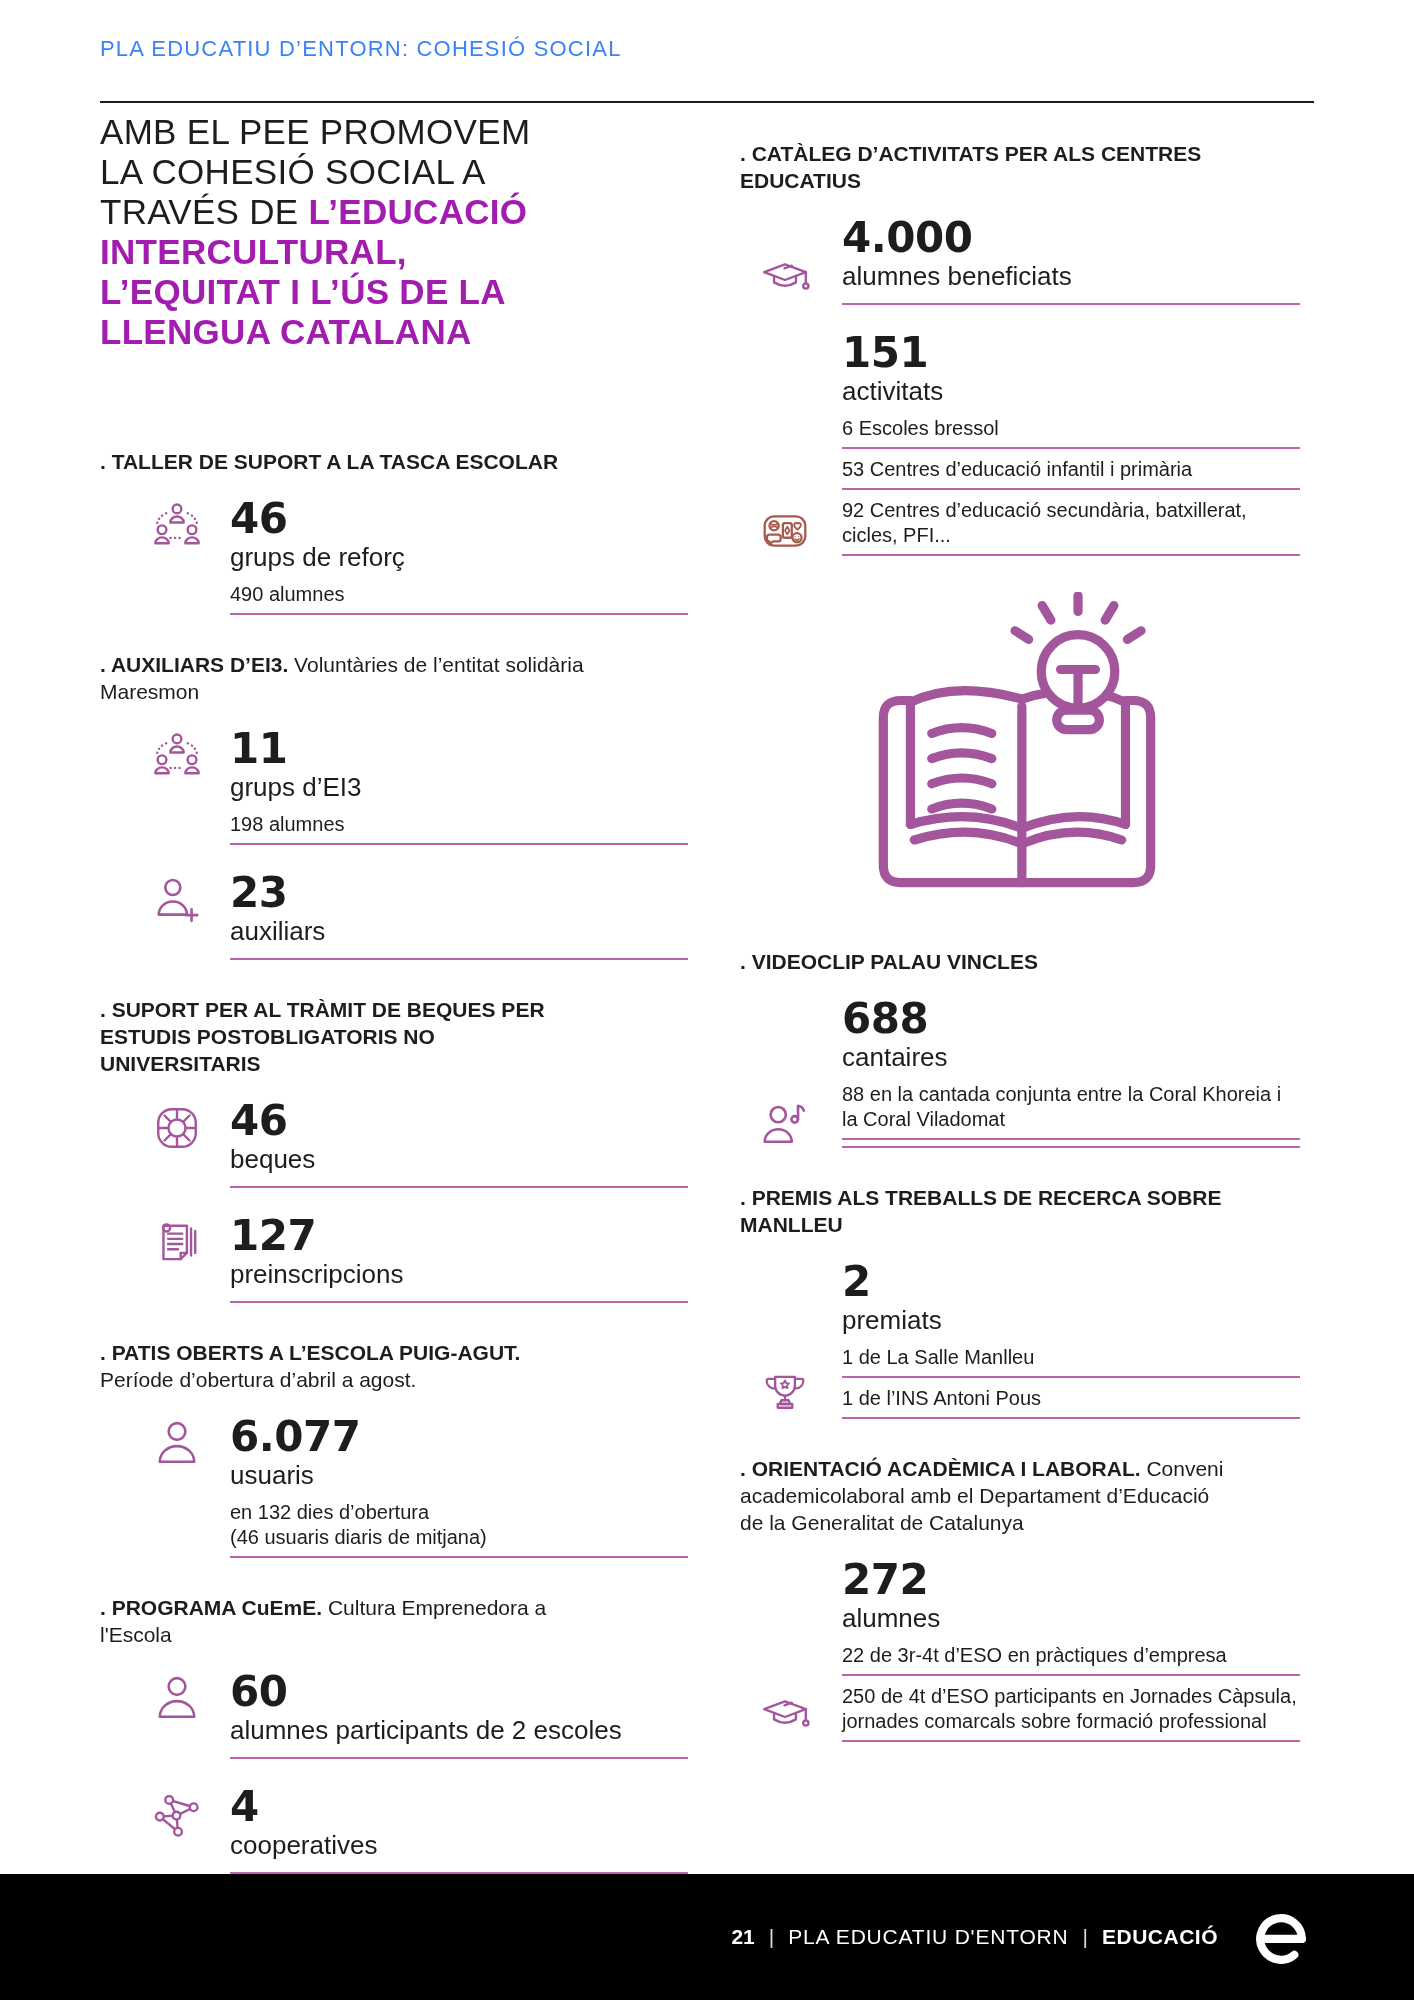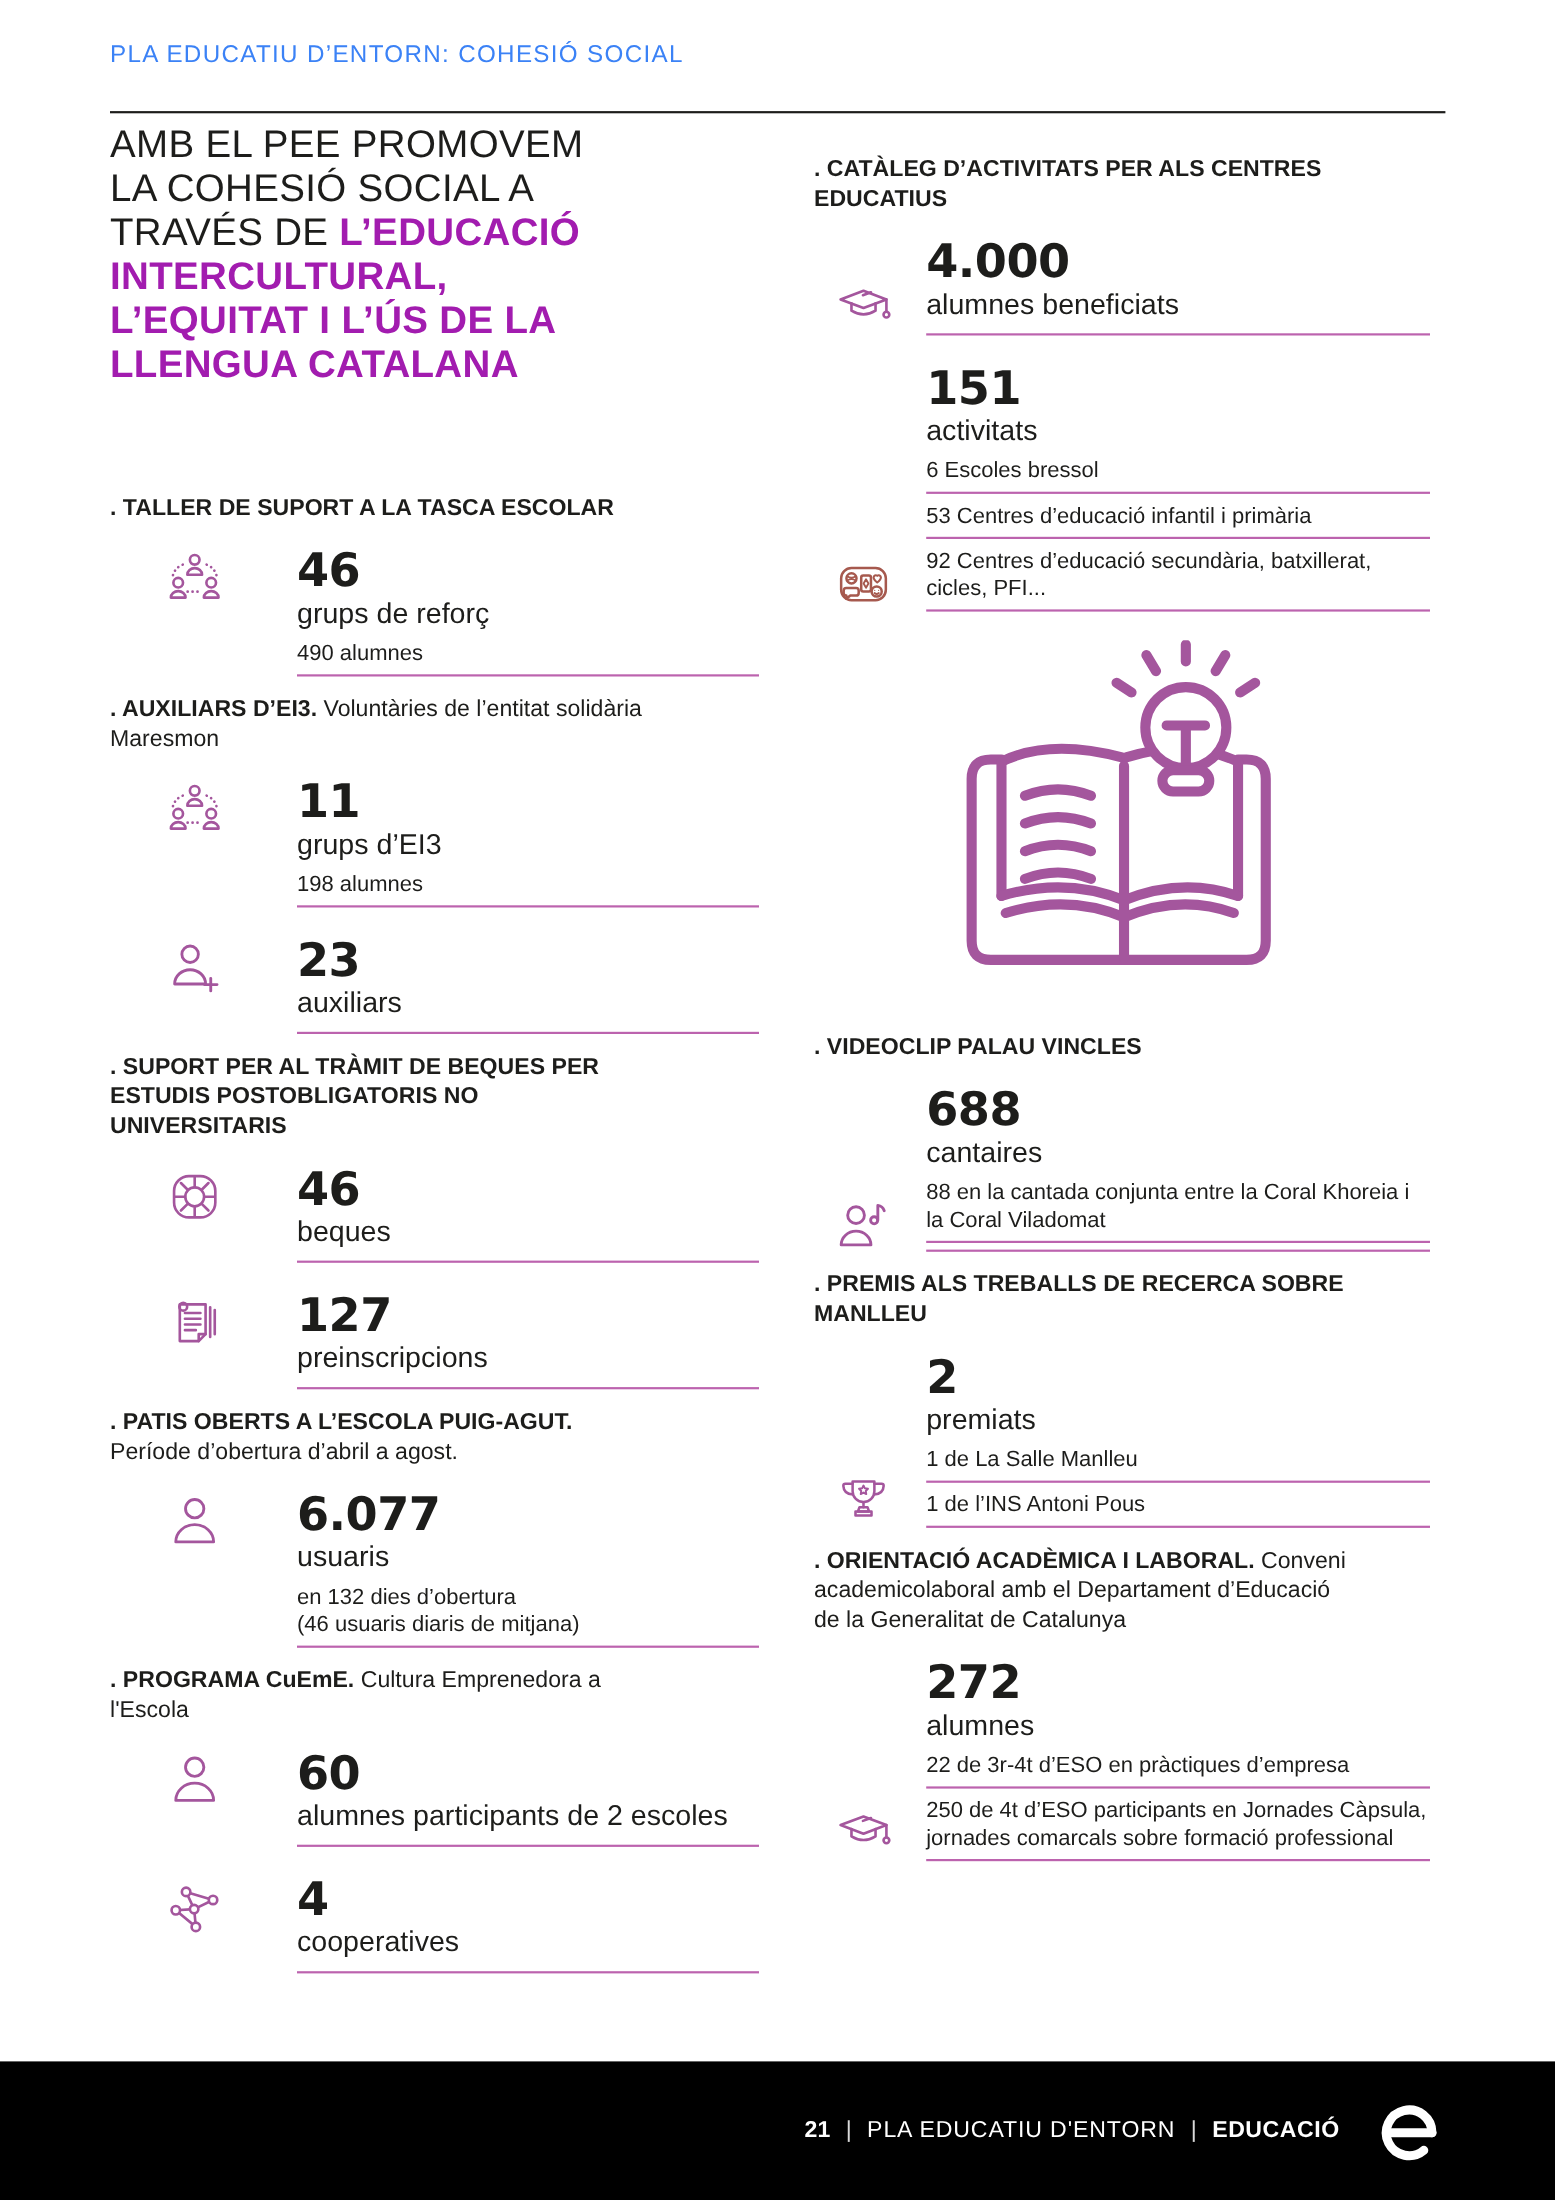--- a/index.html
+++ b/index.html
@@ -12,27 +12,27 @@
   .page-header{position:absolute;left:100px;top:36px;font-size:22px;letter-spacing:1.2px;color:#3b82f6;}
   .header-rule{position:absolute;left:100px;top:101px;width:1214px;height:2px;background:#1d1d1b;}
   
   .col-left{position:absolute;left:100px;top:112px;width:590px;}
   .col-right{position:absolute;left:740px;top:112px;width:574px;}
   
   .title{font-size:35px;line-height:40px;font-weight:400;letter-spacing:.3px;margin-bottom:96px;max-width:500px;}
   .title .ln{display:block;}
   .title .accent{color:#a21caf;font-weight:700;}
   
-  .section{margin-bottom:16px;}
+  .section{margin-bottom:36px;}
   .sec-h{font-size:21px;line-height:27px;font-weight:700;margin-bottom:22px;max-width:496px;}
   .sec-h .reg{font-weight:400;}
   .col-right .first{margin-top:28px;}
   
   .stat{display:flex;margin-bottom:26px;}
-  .col-left .stat{padding-left:52px;gap:40px;}
+  .col-left .stat{padding-left:52px;}
   .col-left .stat .stat-icon{margin-right:28px;}
   .col-right .stat{padding-left:20px;align-items:flex-end;}
   .col-right .stat .stat-icon{margin-right:32px;}
   .stat:last-child{margin-bottom:0;}
   .stat-icon{width:50px;height:50px;flex:none;padding-top:4px;color:#a4569d;}
   .stat-icon.brick{color:#a6594e;}
   .stat-icon svg{width:50px;height:50px;display:block;}
   .stat-text{flex:1;min-width:0;}
   .value{font-size:42px;line-height:44px;font-weight:700;letter-spacing:-.5px;font-family:"DejaVu Sans", sans-serif;}
   .label{font-size:26px;line-height:33px;font-weight:400;}

